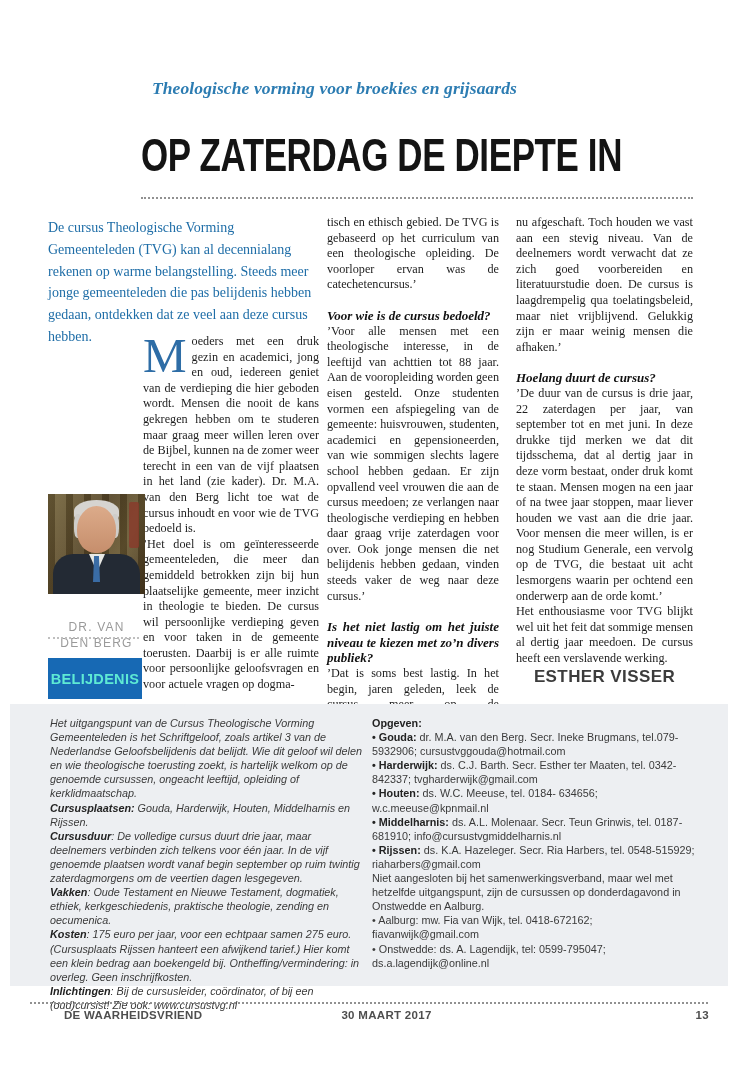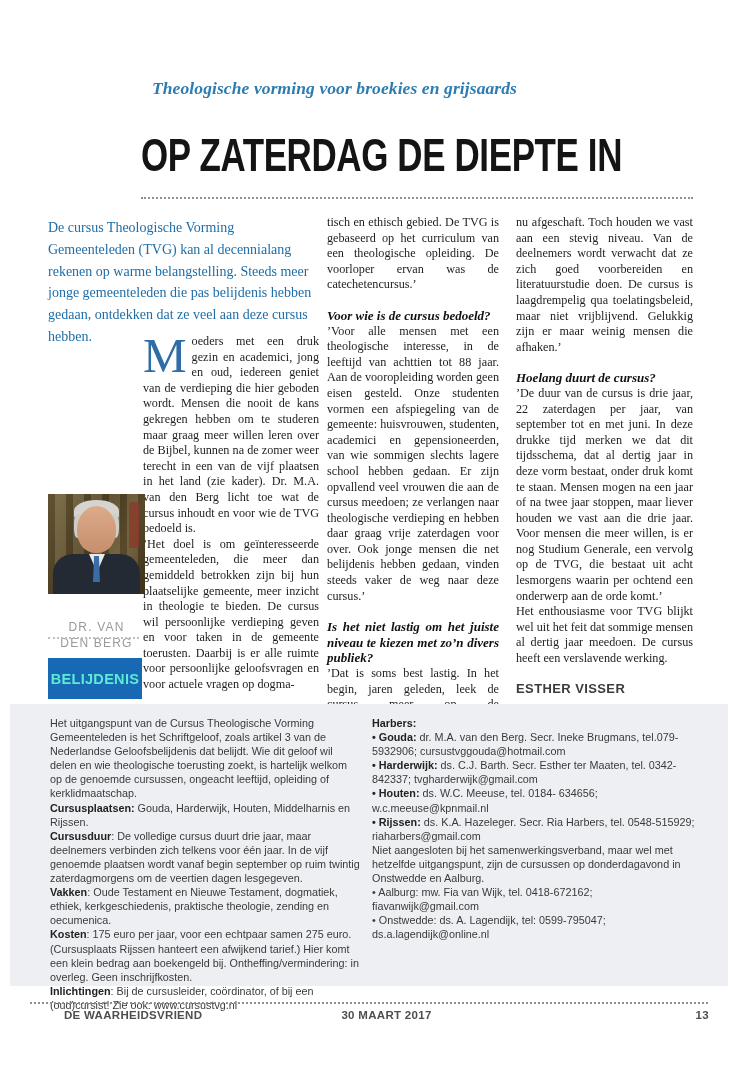--- a/index.html
+++ b/index.html
@@ -19,22 +19,22 @@
   .intro{left:48px;top:217px;width:270px;margin:0;font-weight:normal;font-size:14px;
          line-height:21.8px;color:#1e6da7;}
 
   .col{position:absolute;text-align:justify;font-size:12.2px;line-height:15.6px;color:#1d1d1d;}
   .col1{left:143px;top:334px;width:176px;}
   .col2{left:327px;top:215px;width:172px;}
   .col3{left:516px;top:215px;width:177px;}
   .body-p{margin:0;}
   .question{margin:15px 0 0 0;font-size:13px;font-weight:bold;font-style:italic;color:#111;}
   .dropcap{float:left;font-size:49px;line-height:40px;padding:2px 5px 0 0;color:#2e6da6;}
-  .byline{margin-top:14px;text-align:left;font-family:"Liberation Sans",sans-serif;
-          font-weight:bold;font-size:13px;letter-spacing:0.4px;color:#3c3c3c;}
+  .byline{margin-top:2px;text-align:center;font-family:"Liberation Sans",sans-serif;
+          font-weight:bold;font-size:17px;letter-spacing:0.4px;color:#3c3c3c;}
 
   .photo{left:48px;top:494px;width:97px;height:100px;overflow:hidden;
          background:linear-gradient(115deg,#7a6a42,#5a4a2c 45%,#6e5e38 70%,#4a3a22);}
   .photo>div{position:absolute;}
   .ph-stripes{left:0;top:0;width:100%;height:100%;
       background:repeating-linear-gradient(90deg,rgba(30,20,5,0.28) 0 7px,rgba(255,255,255,0.05) 7px 18px);}
   .ph-book{right:6px;top:8px;width:10px;height:46px;background:#8a3a2a;opacity:0.8;border-radius:2px;}
   .ph-suit{left:5px;bottom:-2px;width:87px;height:42px;background:#232a34;border-radius:20px 20px 0 0;}
   .ph-shirt{left:41px;bottom:22px;width:16px;height:18px;background:#e9e9e5;
             clip-path:polygon(0 0,100% 0,50% 100%);}
@@ -52,21 +52,21 @@
            color:#9a9a9a;line-height:16px;margin-top:20px;}
   .caption-rule{left:48px;top:637px;width:91px;border-top:2px dotted #bfbfbf;height:0;}
   .badge{left:48px;top:658px;width:94px;height:41px;background:#1769b4;color:#5eead4;
          font-family:"Liberation Sans",sans-serif;font-weight:bold;font-size:14.5px;
          letter-spacing:0.3px;display:flex;align-items:center;justify-content:center;}
 
   .infobox{left:10px;top:704px;width:718px;height:282px;background:#edeff2;}
   .ib{font-family:"Liberation Sans",sans-serif;font-size:10.8px;line-height:14.1px;color:#3a3a3a;}
   .ib p{margin:0;}
   .ib b{color:#222;}
-  .ib-left{left:50px;top:716px;width:312px;}
+  .ib-left{left:50px;top:716px;width:312px;font-style:italic;}
   .ib-right{left:372px;top:716px;width:330px;}
 
   .footer{left:48px;top:1009px;width:645px;display:flex;
           font-family:"Liberation Sans",sans-serif;font-weight:bold;font-size:11.5px;
           letter-spacing:0.3px;color:#4e4e4e;margin-left:16px;}
   .footer span{flex:1;}
   .footer .f-c{text-align:center;}
   .footer .f-r{text-align:right;}
 </style>
 </head>
@@ -125,24 +125,25 @@
   <div class="abs ib ib-left">
     <p>Het uitgangspunt van de Cursus Theologische Vorming Gemeenteleden is het Schriftgeloof, zoals artikel 3 van de Nederlandse Geloofsbelijdenis dat belijdt. Wie dit geloof wil delen en wie theologische toerusting zoekt, is hartelijk welkom op de genoemde cursussen, ongeacht leeftijd, opleiding of kerklidmaatschap.</p>
     <p><b>Cursusplaatsen:</b><span> Gouda, Harderwijk, Houten, Middelharnis en Rijssen.</span></p>
     <p><b>Cursusduur</b><span>: De volledige cursus duurt drie jaar, maar deelnemers verbinden zich telkens voor één jaar. In de vijf genoemde plaatsen wordt vanaf begin september op ruim twintig zaterdagmorgens om de veertien dagen lesgegeven.</span></p>
     <p><b>Vakken</b><span>: Oude Testament en Nieuwe Testament, dogmatiek, ethiek, kerkgeschiedenis, praktische theologie, zending en oecumenica.</span></p>
     <p><b>Kosten</b><span>: 175 euro per jaar, voor een echtpaar samen 275 euro. (Cursusplaats Rijssen hanteert een afwijkend tarief.) Hier komt een klein bedrag aan boekengeld bij. Ontheffing/vermindering: in overleg. Geen inschrijfkosten.</span></p>
     <p><b>Inlichtingen</b><span>: Bij de cursusleider, coördinator, of bij een (oud)cursist! Zie ook: www.cursustvg.nl</span></p>
   </div>
 
   <div class="abs ib ib-right">
-    <p><b>Harbers:</b></p>
+    <p><b>Opgeven:</b></p>
     <p><b>• Gouda:</b><span> dr. M.A. van den Berg. Secr. Ineke Brugmans, tel.079-5932906; cursustvggouda@hotmail.com</span></p>
     <p><b>• Harderwijk:</b><span> ds. C.J. Barth. Secr. Esther ter Maaten, tel. 0342-842337; tvgharderwijk@gmail.com</span></p>
     <p><b>• Houten:</b><span> ds. W.C. Meeuse, tel. 0184- 634656; w.c.meeuse@kpnmail.nl</span></p>
+    <p><b>• Middelharnis:</b><span> ds. A.L. Molenaar. Secr. Teun Grinwis, tel. 0187-681910; info@cursustvgmiddelharnis.nl</span></p>
     <p><b>• Rijssen:</b><span> ds. K.A. Hazeleger. Secr. Ria Harbers, tel. 0548-515929; riaharbers@gmail.com</span></p>
     <p>Niet aangesloten bij het samenwerkingsverband, maar wel met hetzelfde uitgangspunt, zijn de cursussen op donderdagavond in Onstwedde en Aalburg.</p>
     <p><span>• Aalburg:</span><span> mw. Fia van Wijk, tel. 0418-672162; fiavanwijk@gmail.com</span></p>
     <p><span>• Onstwedde:</span><span> ds. A. Lagendijk, tel: 0599-795047; ds.a.lagendijk@online.nl</span></p>
   </div>
 
   <div class="abs rule rule-bottom"></div>
   <div class="abs footer">
     <span class="f-l">DE WAARHEIDSVRIEND</span>
     <span class="f-c">30 MAART 2017</span>

